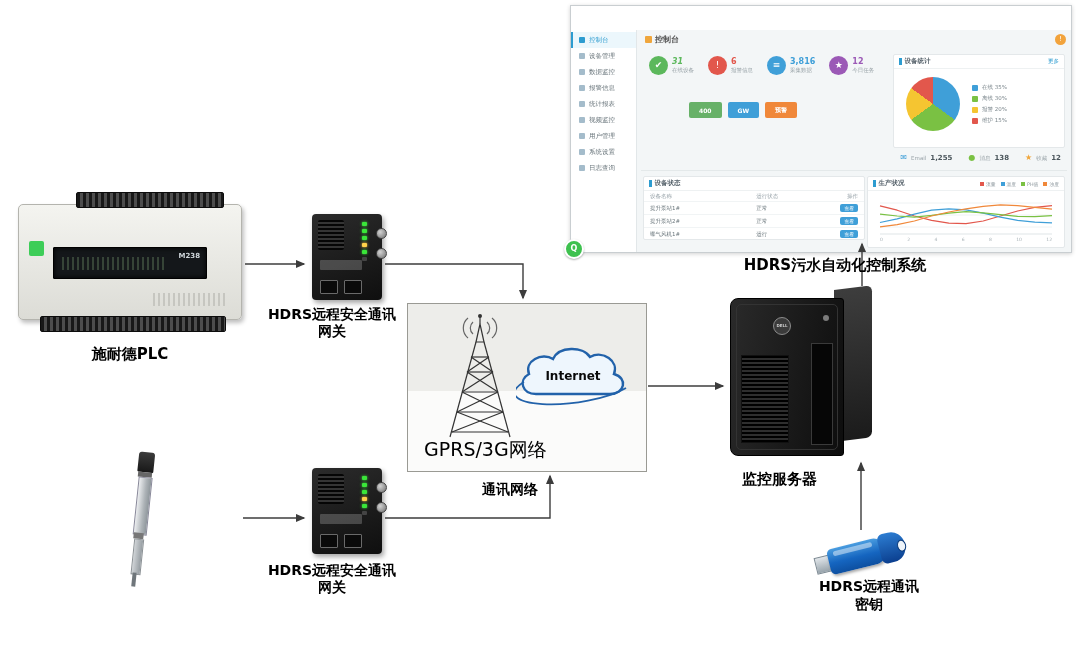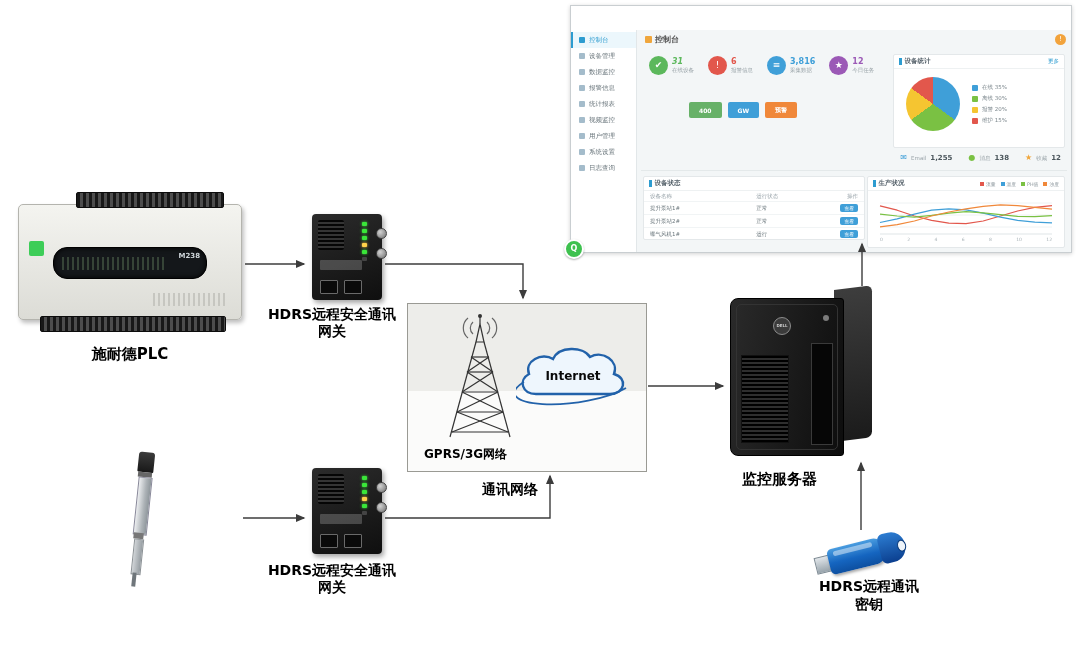--- a/index.html
+++ b/index.html
@@ -13,21 +13,21 @@
   
   .plc{position:absolute;left:18px;top:192px;width:222px;height:140px;}
   .plc-body{position:absolute;left:0;top:12px;width:100%;height:114px;background:linear-gradient(#f4f4f0,#dcdcd6);
             border:1px solid #b4b4ae;border-radius:5px;box-shadow:2px 3px 4px rgba(0,0,0,.25);}
   .plc-term{position:absolute;height:14px;background:repeating-linear-gradient(90deg,#181818 0 3px,#4d4d4d 3px 6px);
             border:1px solid #0c0c0c;border-radius:2px;z-index:2;}
   .plc-term.top{left:58px;top:0;width:146px;}
   .plc-term.bottom{left:22px;bottom:0;width:184px;}
   .plc-logo{position:absolute;left:10px;top:36px;width:15px;height:15px;background:#3dcd58;border-radius:2px;}
   .plc-screen{position:absolute;left:34px;top:42px;width:152px;height:30px;background:#14171a;border:1px solid #000;
-              border-radius:14px;box-shadow:inset 0 0 5px #000;}
+              border-radius:1px;box-shadow:inset 0 0 5px #000;}
   .plc-dots{position:absolute;left:8px;top:9px;width:104px;height:13px;
             background:repeating-linear-gradient(90deg,#3c4c3c 0 2px,transparent 2px 5px);opacity:.85;}
   .plc-badge{position:absolute;right:6px;top:4px;color:#d0d7db;font-size:7px;font-weight:bold;}
   .plc-vents{position:absolute;right:16px;top:88px;width:72px;height:13px;
              background:repeating-linear-gradient(90deg,#c6c6c0 0 2px,transparent 2px 5px);}
 
   
   .probe{position:absolute;left:126px;top:452px;width:30px;height:140px;transform:rotate(6deg);}
   .pr-cap{position:absolute;left:6px;top:0;width:16px;height:20px;background:linear-gradient(#3c3c3c,#181818);border-radius:3px 3px 1px 1px;}
   .pr-ring{position:absolute;left:7px;top:20px;width:14px;height:5px;background:#666;}
@@ -49,21 +49,21 @@
   .gw-ant{position:absolute;right:-5px;width:9px;height:9px;border-radius:50%;border:1px solid #444;
           background:radial-gradient(circle at 35% 35%,#d2d2d2,#6e6e6e);}
   .gw-ant.a1{top:14px;} .gw-ant.a2{top:34px;}
   .gw-strip{position:absolute;left:8px;top:46px;width:42px;height:10px;background:#d8d8d8;opacity:.25;border-radius:1px;}
   .gw-ports{position:absolute;left:8px;bottom:6px;display:flex;gap:6px;}
   .gw-port{width:16px;height:12px;background:#0a0a0a;border:1px solid #6a6a6a;border-radius:1px;}
 
   
   .netbox{position:absolute;left:407px;top:303px;width:238px;height:167px;border:1px solid #9a9a94;
           background:linear-gradient(#ececе9 0%,#ededea 52%,#fbfbfa 52%);background:linear-gradient(#ededea 52%,#fbfbfa 52%);z-index:1;}
-  .net-title{position:absolute;left:16px;bottom:8px;font-weight:bold;font-size:12px;color:#000;}
+  .net-title{position:absolute;left:16px;bottom:8px;font-weight:normal;font-size:19px;color:#000;}
   .tower-svg{position:absolute;left:22px;top:8px;}
   .cloud-svg{position:absolute;left:108px;top:42px;}
 
   
   .server{position:absolute;left:730px;top:288px;width:150px;height:168px;}
   .srv-side{position:absolute;left:104px;top:2px;width:38px;height:152px;background:linear-gradient(#3d3d3d,#1b1b1b);
             transform:skewY(-7deg);transform-origin:left top;border-radius:0 6px 6px 0;}
   .srv-front{position:absolute;left:0;top:10px;width:112px;height:156px;background:linear-gradient(100deg,#2a2a2a,#0d0d0d);
              border:1px solid #000;border-radius:8px 3px 3px 8px;}
   .srv-bezel{position:absolute;left:5px;top:5px;right:5px;bottom:5px;border:1px solid #333;border-radius:5px;}
@@ -487,14 +487,15 @@
             <span>4</span>
             <span>6</span>
             <span>8</span>
             <span>10</span>
             <span>12</span>
           </div>
       </div>
     </div>
     <div class="service-dot">Q</div>
   </div>
+  <div class="lbl" style="left:685px;top:256px;width:300px;">HDRS污水自动化控制系统</div>
 
 </div>
 
 </body></html>

